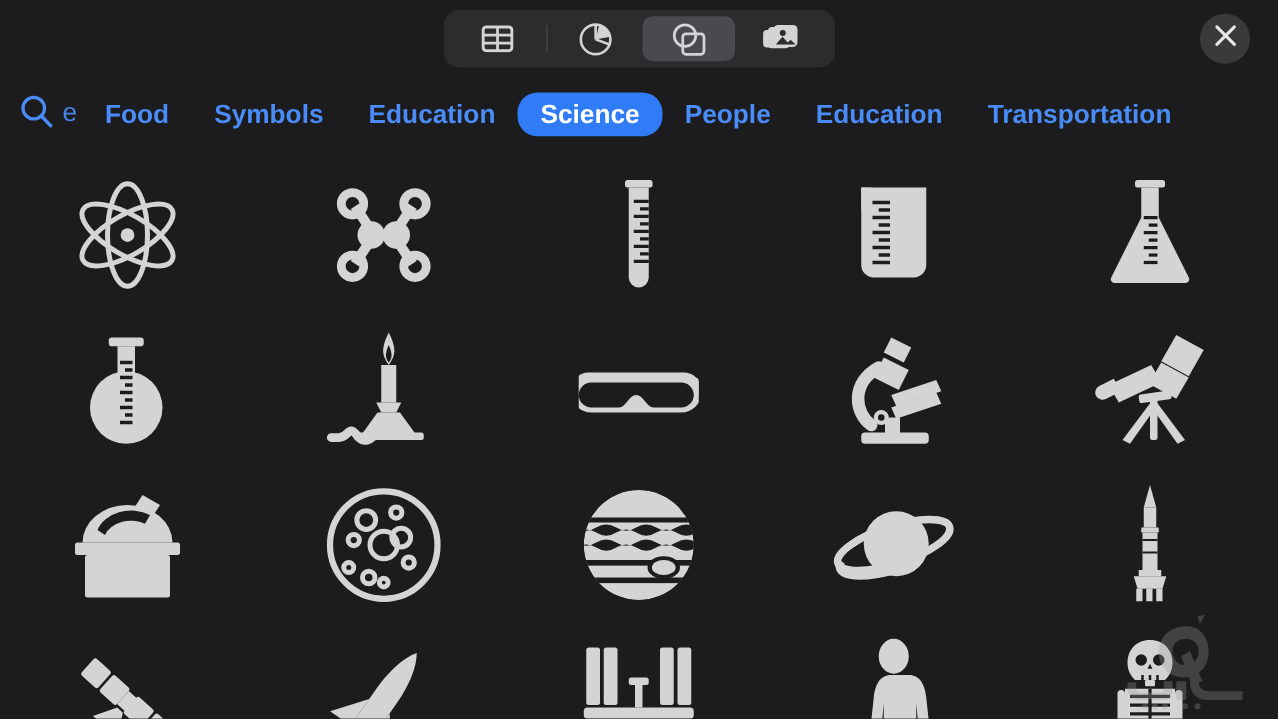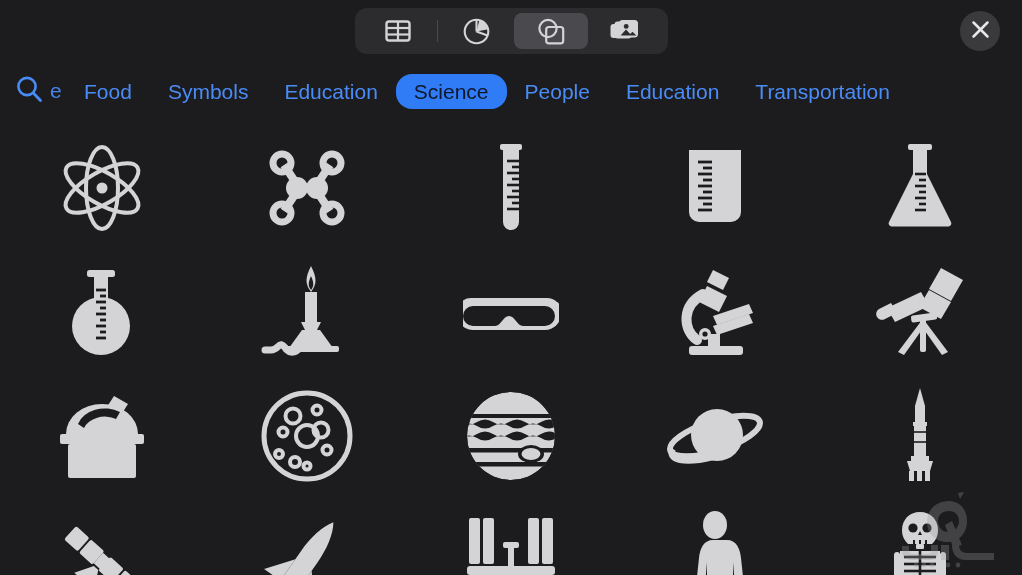--- a/index.html
+++ b/index.html
@@ -73,24 +73,25 @@
     width:14px;
   }
   .tab{
     flex:0 0 auto;
     color:#4a8cf7;
     font-size:21px;
     padding:7px 18px;
     border-radius:16px;
     cursor:pointer;
     line-height:1;
+    font-weight:bold;
   }
   .tab.active{
     background:#2f7cf6;
-    color:#0f172a;
+    color:#ffffff;
   }
 
   
   .grid{
     position:relative;
     width:1022px;
     height:455px;
     display:grid;
     grid-template-columns:repeat(5, 1fr);
     grid-auto-rows:124px;

